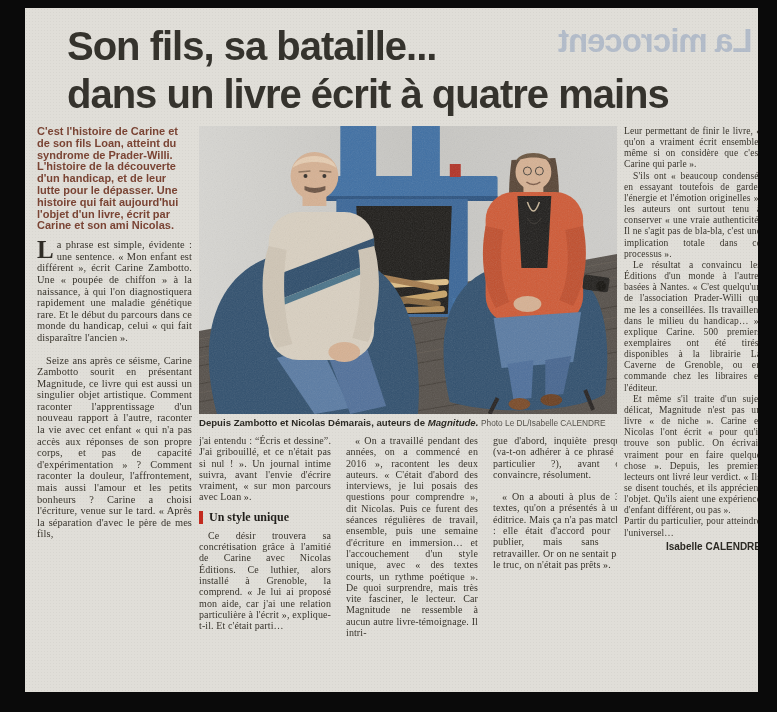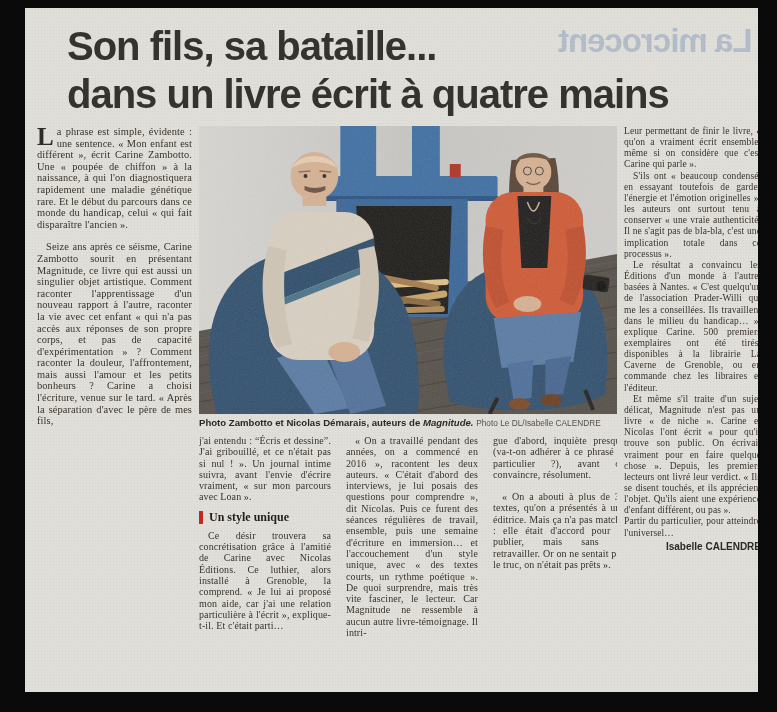--- a/index.html
+++ b/index.html
@@ -51,20 +51,21 @@
     <div class="ghost">La microcent</div>
 
     <h1 class="headline">
       <span>Son fils, sa bataille...</span><br>
       <span>dans un livre écrit à quatre mains</span>
     </h1>
 
     <div class="content">
 
       <div class="col1">
+        <p class="lead">C'est l'histoire de Carine et de son fils Loan, atteint du syndrome de Prader-Willi. L'histoire de la découverte d'un handicap, et de leur lutte pour le dépasser. Une histoire qui fait aujourd'hui l'objet d'un livre, écrit par Carine et son ami Nicolas.</p>
         <p class="body"><span class="dropcap">L</span><span>a phrase est simple, évidente : une sentence. « Mon enfant est différent », écrit Carine Zambotto. Une « poupée de chiffon » à la naissance, à qui l'on diagnostiquera rapidement une maladie génétique rare. Et le début du parcours dans ce monde du handicap, celui « qui fait disparaître l'ancien ».</span></p>
         <p class="body indent pspace">Seize ans après ce séisme, Carine Zambotto sourit en présentant Magnitude, ce livre qui est aussi un singulier objet artistique. Comment raconter l'apprentissage d'un nouveau rapport à l'autre, raconter la vie avec cet enfant « qui n'a pas accès aux réponses de son propre corps, et pas de capacité d'expérimentation » ? Comment raconter la douleur, l'affrontement, mais aussi l'amour et les petits bonheurs ? Carine a choisi l'écriture, venue sur le tard. « Après la séparation d'avec le père de mes fils,</p>
       </div>
 
       <div class="middle">
         <figure>
           <svg class="photo-frame" viewBox="0 0 420 288" preserveAspectRatio="none" aria-hidden="true">
             <defs>
               <filter id="grainF" x="0" y="0" width="100%" height="100%">
                 <feTurbulence type="fractalNoise" baseFrequency="0.9" numOctaves="2" result="n"></feTurbulence>
@@ -166,21 +167,21 @@
               <path d="M330,92 Q336,104 344,92" stroke="#3a3632" stroke-width="1" fill="none"></path>
             </g>
 
             <g>
               <rect x="386" y="150" width="26" height="15" rx="3" fill="#23211e" transform="rotate(8 399 157)"></rect>
               <circle cx="404" cy="160" r="5" fill="#15130f"></circle>
             </g>
 
             <rect x="0" y="0" width="420" height="288" filter="url(#grainF)"></rect>
           </svg>
-          <figcaption><b>Photo Zambotto et Nicolas Démarais, auteurs de </b><b class="cap-title">Magnitude.</b>
+          <figcaption><b>Depuis Zambotto et Nicolas Démarais, auteurs de </b><b class="cap-title">Magnitude.</b>
             <span class="credit">Photo Le DL/Isabelle CALENDRE</span>
           </figcaption>
         </figure>
 
         <div class="cols3">
           <div class="bcol">
             <p class="body">j'ai entendu : “Écris et dessine”. J'ai gribouillé, et ce n'était pas si nul ! ». Un journal intime suivra, avant l'envie d'écrire vraiment, « sur mon parcours avec Loan ».</p>
             <h3 class="subhead">Un style unique</h3>
             <p class="body indent">Ce désir trouvera sa concrétisation grâce à l'amitié de Carine avec Nicolas Éditions. Ce luthier, alors installé à Grenoble, la comprend. « Je lui ai proposé mon aide, car j'ai une relation particulière à l'écrit », explique-t-il. Et c'était parti…</p>
           </div>

